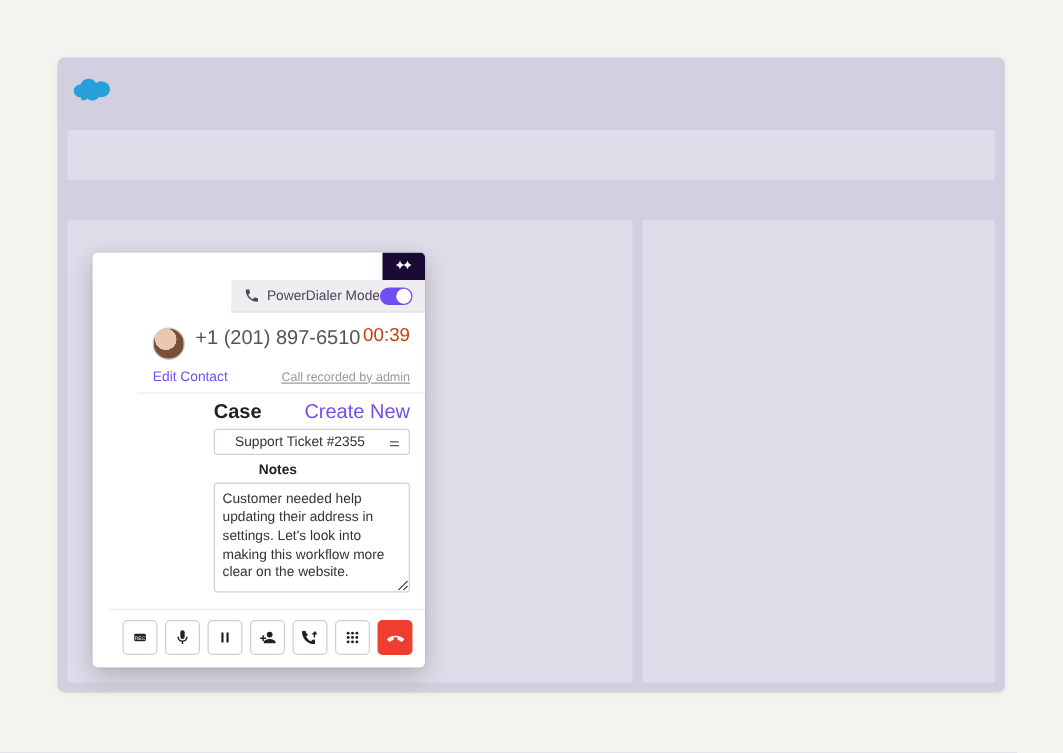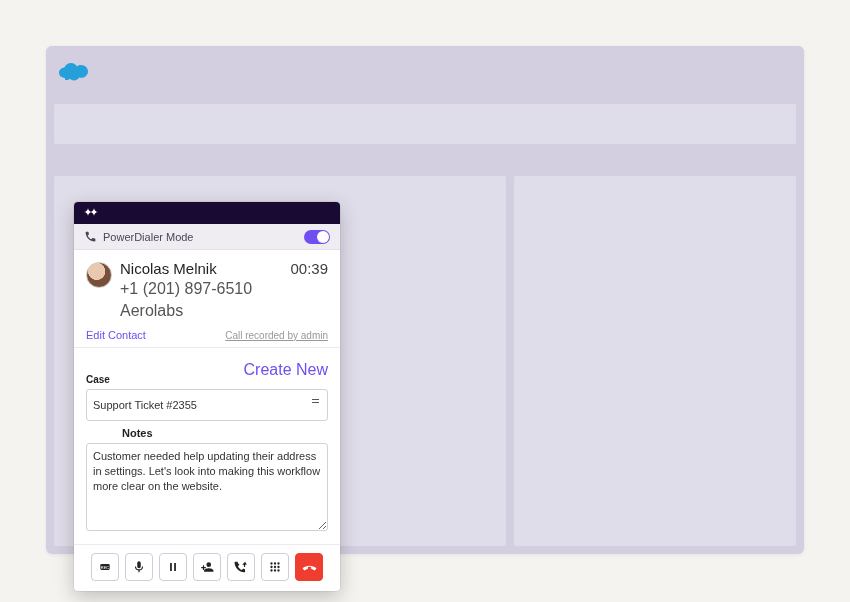--- a/index.html
+++ b/index.html
@@ -41,21 +41,21 @@
   .dialer {
     position: absolute;
     left: 74px; top: 202px;
     width: 266px;
     background: #fff;
     border-radius: 4px;
     box-shadow: 0 6px 20px rgba(0,0,0,0.22), 0 0 0 1px rgba(0,0,0,0.05);
     overflow: hidden;
     font-size: 12px;
     color: #333;
-    display:flex; flex-direction:column;
+    display:flex; flex-direction:column;align-items:flex-end;
   }
   .dialer-titlebar {
     background: #190a33;
     height: 22px;
     display:flex; align-items:center;
     padding: 0 8px;
   }
   .dialer-modebar {
     background: #efedf2;
     height: 26px;
@@ -85,34 +85,34 @@
     width:26px; height:26px; border-radius:50%;
     background: radial-gradient(circle at 40% 35%, #e8c9b0 0 40%, #7a4f3a 41% 100%);
     border:1px solid #ccc;
     flex:0 0 auto;
     margin-right:8px;
     margin-top:2px;
   }
   .contact-main { flex:1; }
   .contact-name { font-size:15px; font-weight:500; color:#1f1f1f; line-height:1.2; }
   .contact-phone, .contact-company { font-size:16px; color:#555; line-height:1.35; }
-  .call-timer { font-size:15px; color:#404040; }
+  .call-timer { font-size:15px; color:#c2410c; }
   .edit-row { display:flex; justify-content:space-between; align-items:center; margin-top:8px;gap:43px; }
   .edit-link { color:#6f4ef2; font-size:11px; cursor:pointer; }
   .recorded-by { color:#999; font-size:10px;text-decoration:underline; }
 
   .section-block { padding: 6px 12px 10px 12px; }
   .section-head { display:flex; justify-content:space-between; align-items:center; margin-bottom:4px; }
-  .section-label { font-size:10px; font-weight:600; color:#222;margin-top:20px; }
+  .section-label { font-size:16px; font-weight:600; color:#222; }
   .section-action { color:#6f4ef2; font-size:16px; cursor:pointer; }
   .select {
-    width:100%; height:32px;
+    width:100%; height:21px;
     border:1px solid #d3d0dc; border-radius:3px;
     background:#fff; font-size:11px; color:#333;
-    padding: 0 18px 0 6px;
+    padding: 0 18px 0 16px;
     appearance:none; -webkit-appearance:none;
     background-image:
       linear-gradient(#555,#555), linear-gradient(#555,#555);
     background-position: right 8px top 9px, right 8px top 12px;
     background-size: 7px 1px, 7px 1px;
     background-repeat:no-repeat;
   }
   .notes-label { font-size:11px; font-weight:600; color:#222; margin: 6px 0 4px; padding-left: 36px; }
   .notes {
     width:100%; height:88px;
@@ -179,23 +179,21 @@
     </div>
     <div class="toggle">
       <div class="knob"></div>
     </div>
   </div>
 
   <div class="contact-block">
     <div class="contact-row">
       <div class="avatar"></div>
       <div class="contact-main">
-        <div class="contact-name">Nicolas Melnik</div>
         <div class="contact-phone">+1 (201) 897-6510</div>
-        <div class="contact-company">Aerolabs</div>
       </div>
       <div class="call-timer">00:39</div>
     </div>
     <div class="edit-row">
       <span class="edit-link">Edit Contact</span>
       <span class="recorded-by">Call recorded by admin</span>
     </div>
   </div>
 
   <div class="section-block">

